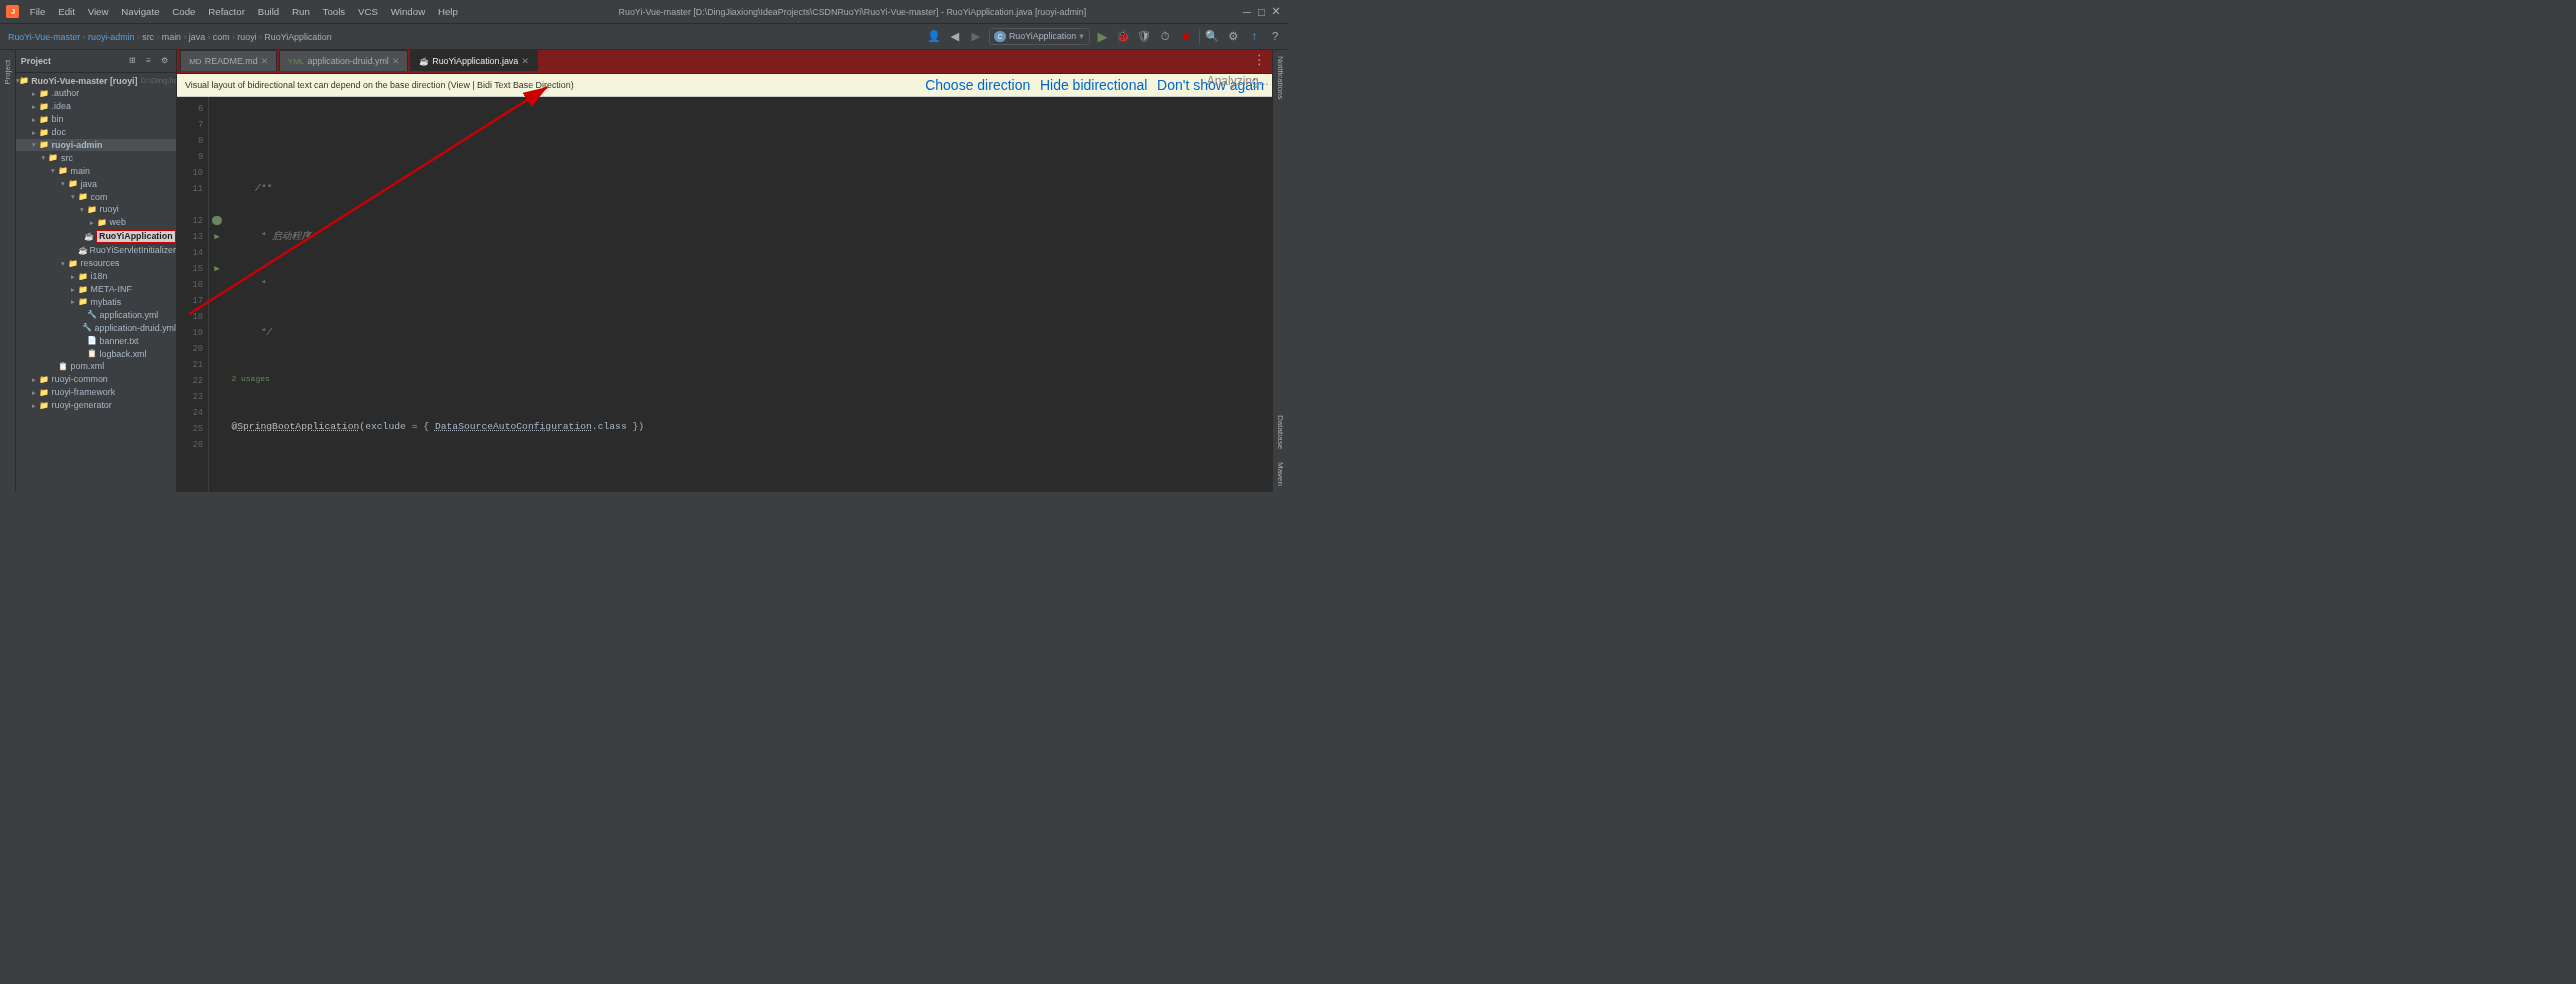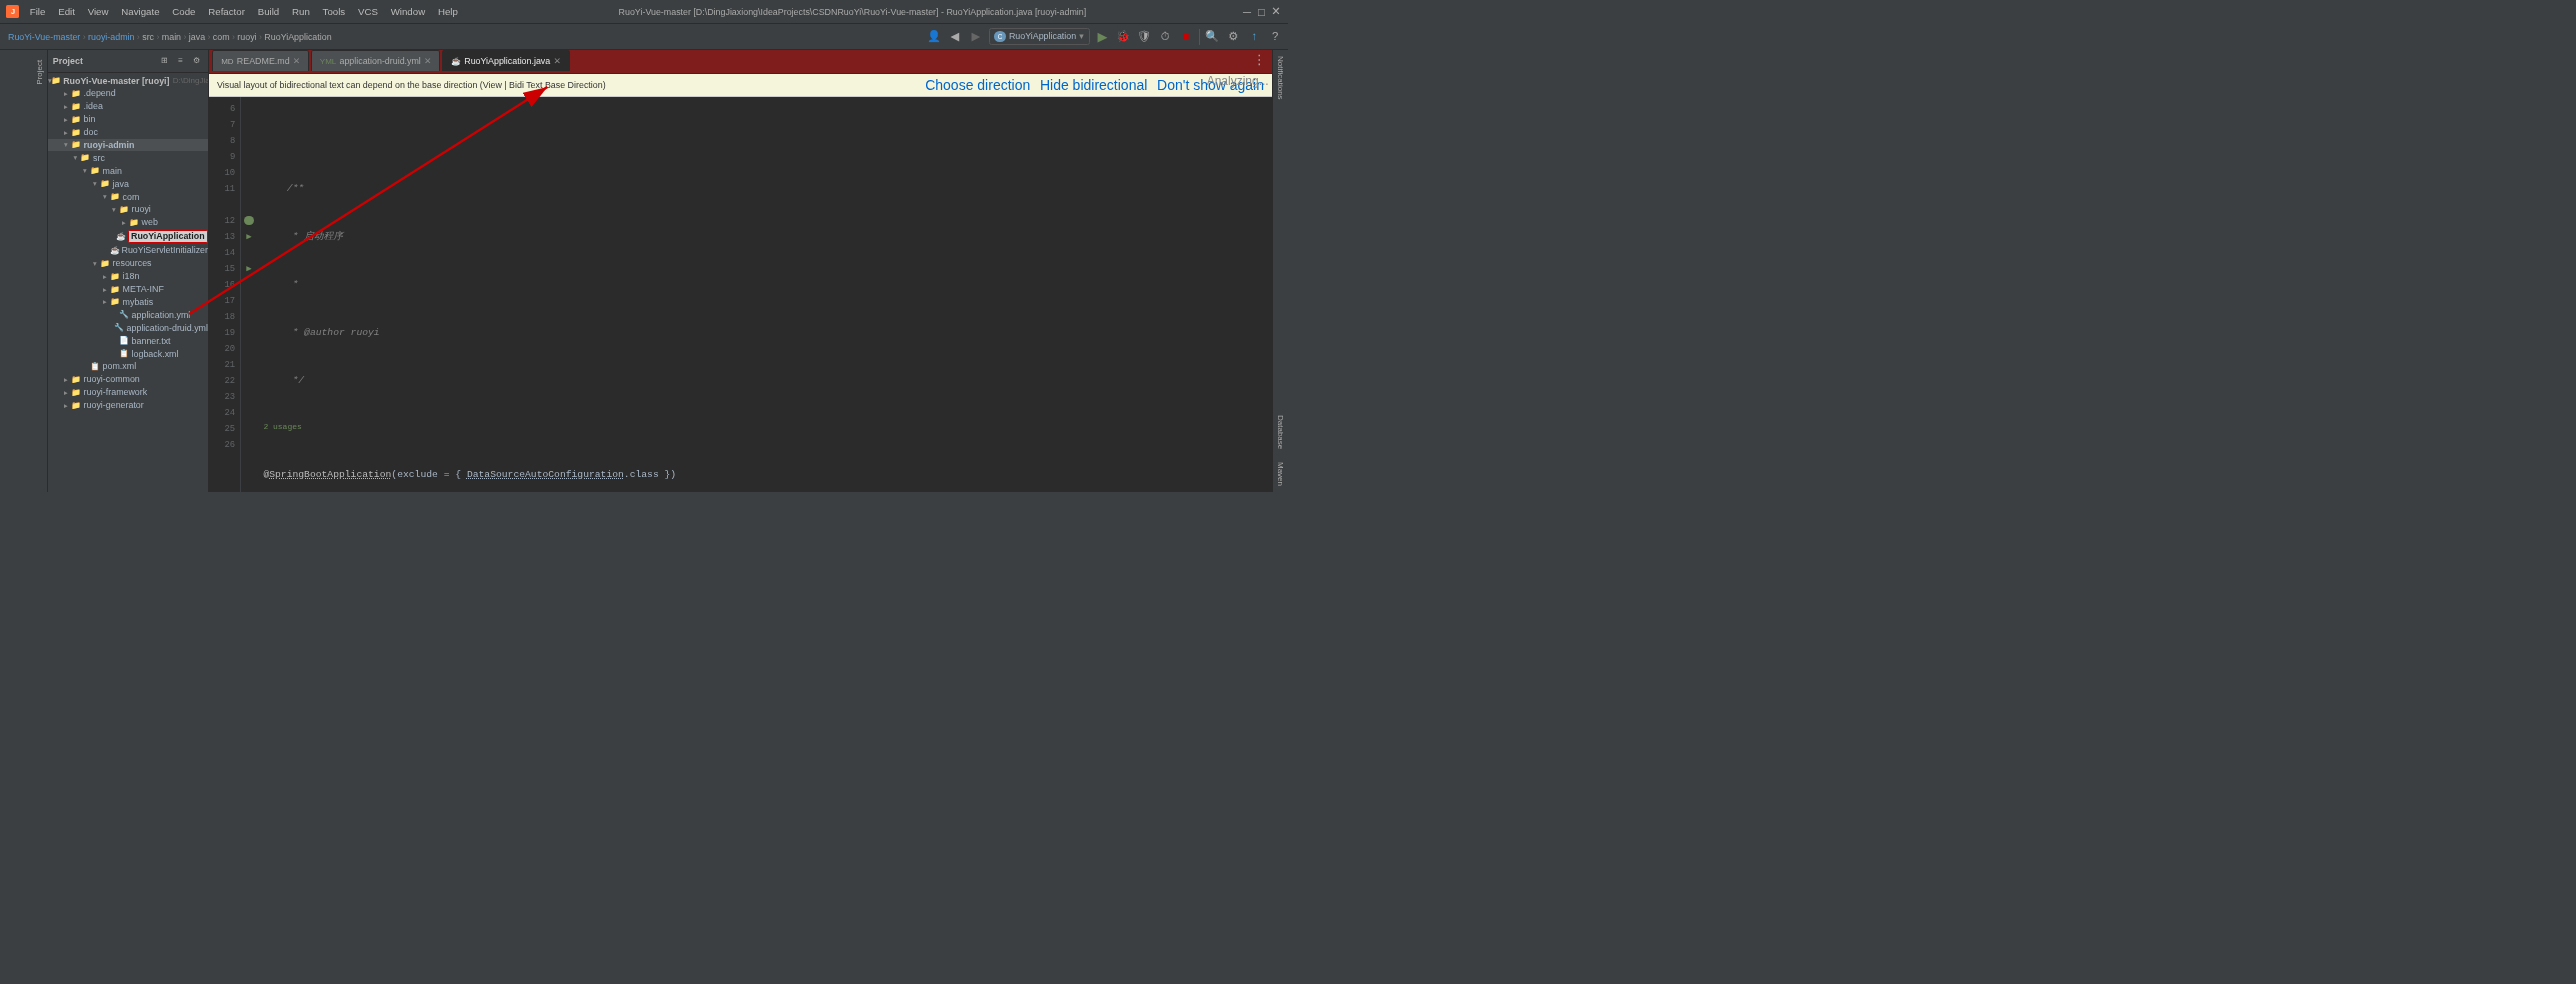--- a/index.html
+++ b/index.html
@@ -136,21 +136,20 @@
       color: #aaa;
       font-size: 8.9px;
       padding: 0 4.8px;
     }
     .breadcrumb-sep { color: #666; }
 
     
     #main {
       display: flex;
       height: calc(492px - 50px);
-      padding-left: 32px;
     }
 
     
     #left-tabs {
       width: 16px;
       background: #3c3f41;
       border-right: 0.8px solid #2b2b2b;
       display: flex;
       flex-direction: column;
       align-items: center;
@@ -471,21 +470,21 @@
           <span class="tree-indent" style="width:3.2px;"></span>
           <span class="tree-arrow">▾</span>
           <span class="tree-icon folder-icon">📁</span>
           <span style="font-weight:bold;color:#bbb;">RuoYi-Vue-master [ruoyi]</span>
           <span style="color:#666;font-size:8px; margin-left:3.2px;">D:\DingJiaxiong\IdeaP...</span>
         </div>
         <div class="tree-item">
           <span class="tree-indent" style="width:13px;"></span>
           <span class="tree-arrow">▸</span>
           <span class="tree-icon folder-icon">📁</span>
-          <span>.depend</span>
+          <span>.author</span>
         </div>
         <div class="tree-item">
           <span class="tree-indent" style="width:13px;"></span>
           <span class="tree-arrow">▸</span>
           <span class="tree-icon folder-icon">📁</span>
           <span>.idea</span>
         </div>
         <div class="tree-item">
           <span class="tree-indent" style="width:13px;"></span>
           <span class="tree-arrow">▸</span>
@@ -712,21 +711,20 @@
           <div></div>
           <div></div>
           <div></div>
           <div></div>
         </div>
         <div id="code-content">
           <div class="code-line"></div>
           <div class="code-line"><span class="comment">    /**</span></div>
           <div class="code-line"><span class="comment">     * 启动程序</span></div>
           <div class="code-line"><span class="comment">     *</span></div>
-          <div class="code-line"><span class="comment">     * @author ruoyi</span></div>
           <div class="code-line"><span class="comment">     */</span></div>
           <div class="code-line" style="height:14.5px;align-items:flex-end;"><span class="usages">2 usages</span></div>
           <div class="code-line"><span class="annotation">@</span><span style="color:#bbb;text-decoration:underline dotted;">SpringBootApplication</span><span class="plain">(exclude = { </span><span style="color:#a9b7c6;text-decoration:underline dotted;">DataSourceAutoConfiguration</span><span class="plain">.class })</span></div>
           
           
           
           
           
           
           

